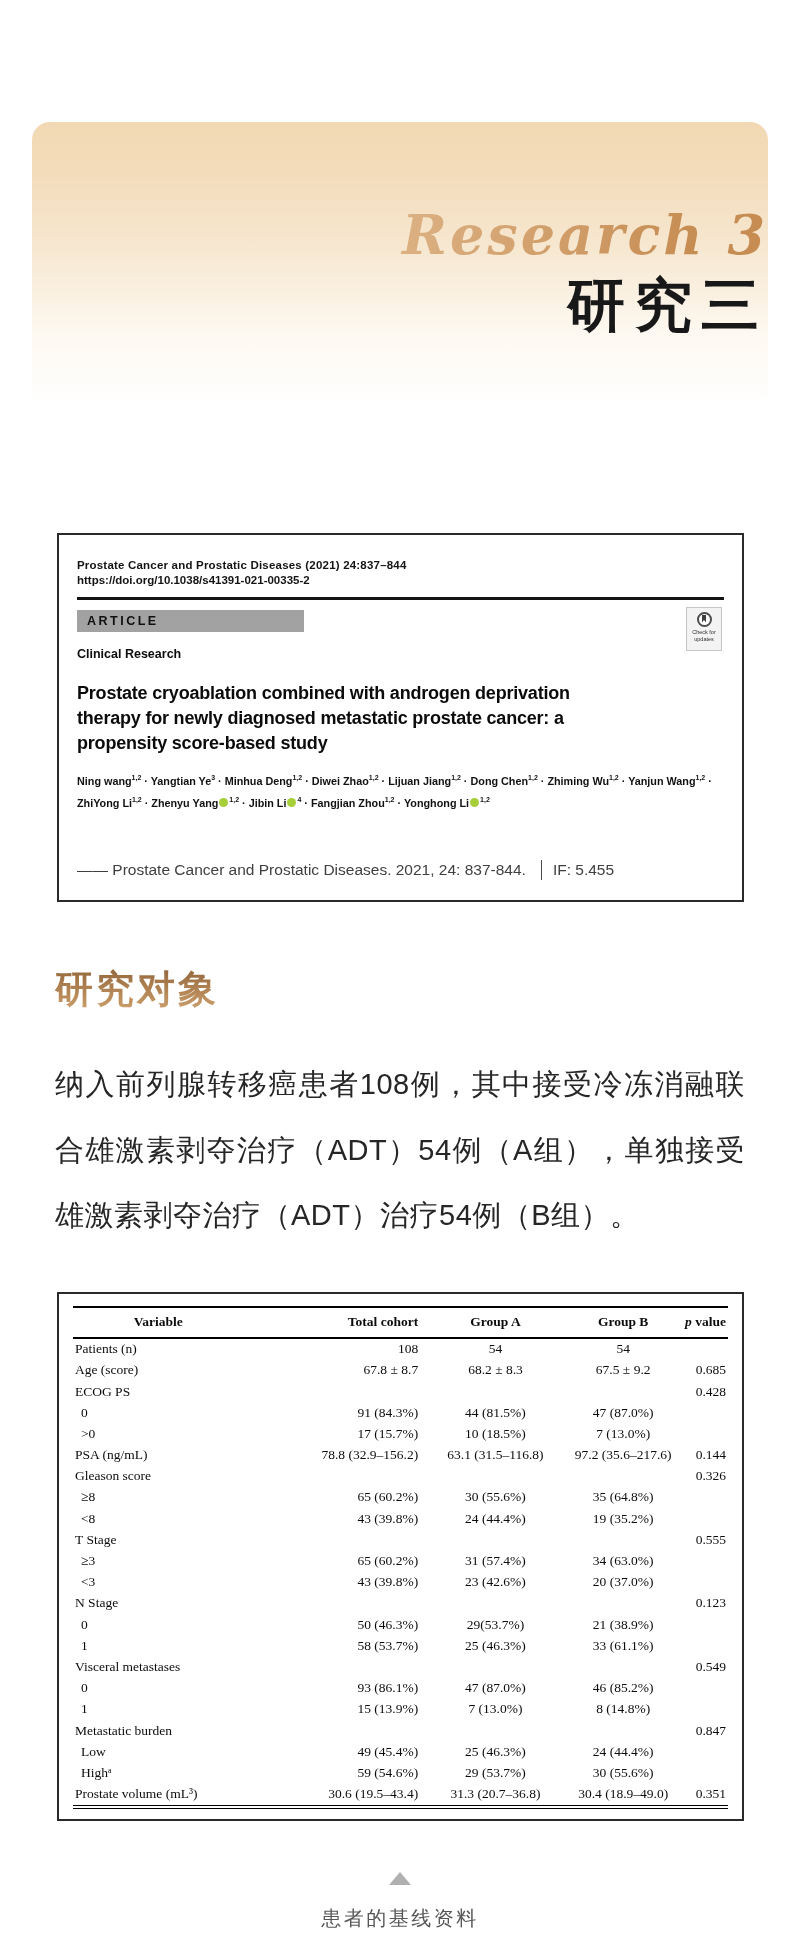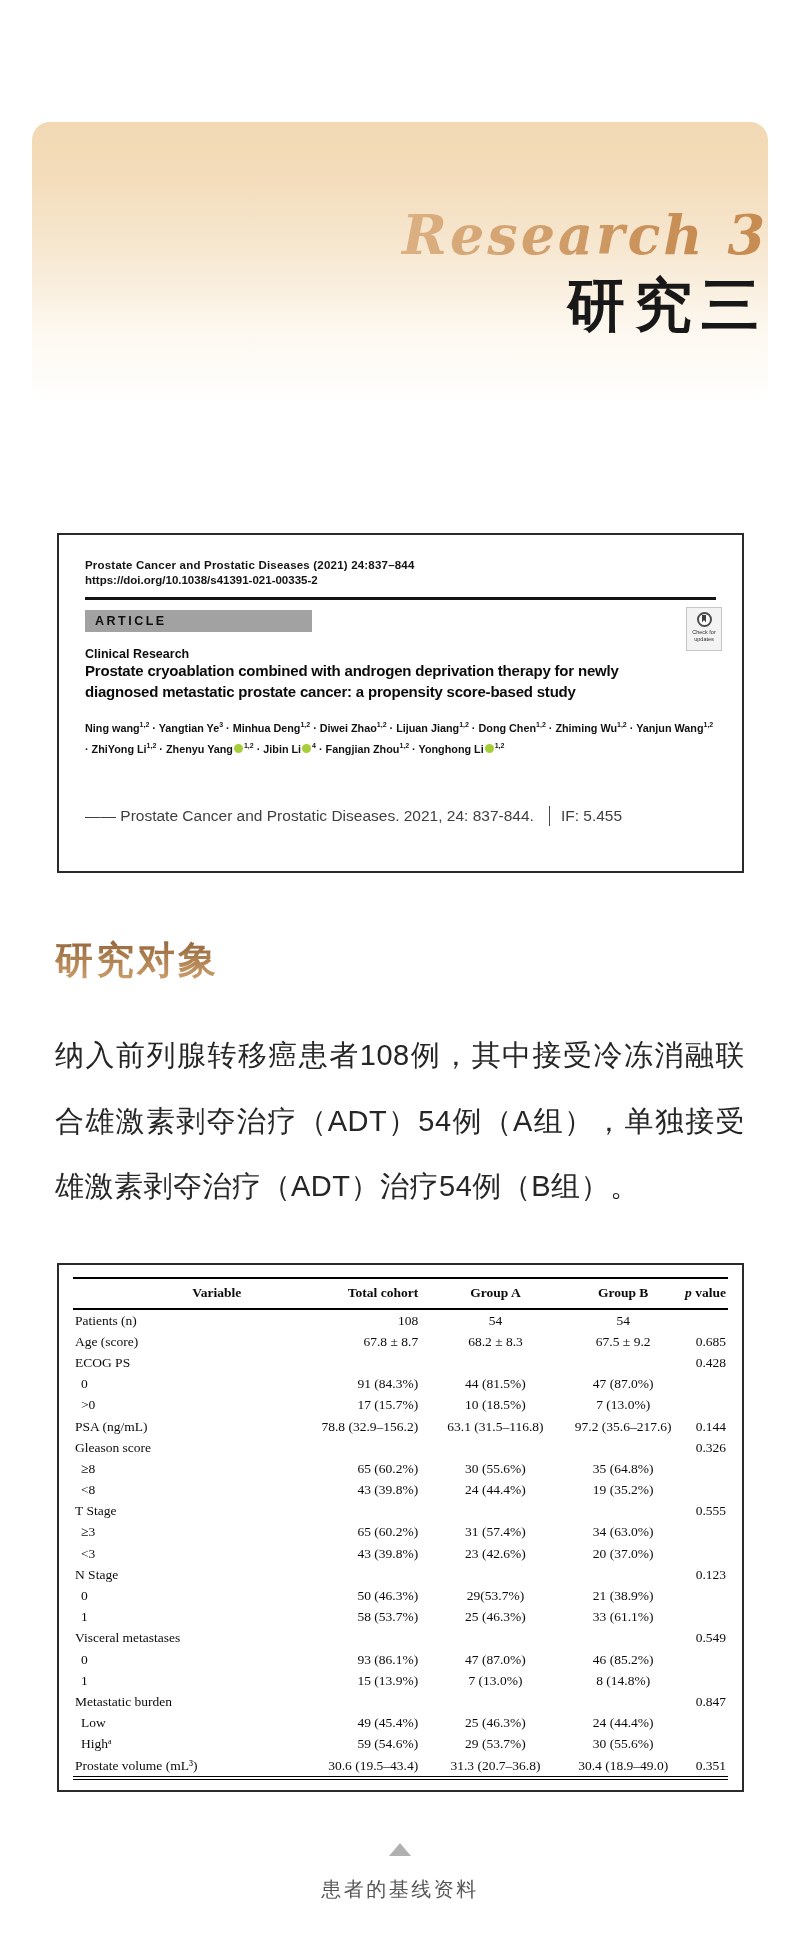--- a/index.html
+++ b/index.html
@@ -26,21 +26,21 @@
       -webkit-background-clip:text; -webkit-text-fill-color:transparent;
     }
   }
   .hero-cn {
     margin-top:8px; font-family:"Liberation Serif", serif; font-weight:900;
     font-size:58px; line-height:1.15; color:#181818; letter-spacing:9px; text-indent:9px;
   }
   
   .paper-card {
     width:687px; margin:128px 0 0 57px; border:2px solid #2a2a2a;
-    padding:24px 26px 20px; position:relative; background:#fff; min-height:340px;
+    padding:24px 18px 20px; position:relative; background:#fff; min-height:340px;
   }
   .p-journal { font-size:11.5px; font-weight:bold; color:#141414; letter-spacing:0.2px; }
   .p-doi { font-size:11.5px; font-weight:bold; color:#141414; margin-top:3px; }
   .p-rule { border-top:3px solid #141414; margin-top:11px; }
   .article-chip {
     width:227px; background:var(--article-chip-gray,#a2a2a2); color:#0f0f0f; font-weight:bold;
     font-size:12.5px; letter-spacing:2.5px; padding:4px 0 4px 10px; margin-top:10px;
   }
   .check-badge {
     position:absolute; top:72px; right:20px; width:36px; height:44px;
@@ -50,21 +50,21 @@
     display:block; margin:1px auto 2px; width:15px; height:15px;
     border:2px solid #4d4d4d; border-radius:50%; position:relative; background:#fff;
   }
   .check-icon::after {
     content:""; position:absolute; left:3.5px; top:0.5px; width:4px; height:8px; background:#3f3f3f;
     clip-path:polygon(0 0,100% 0,100% 100%,50% 70%,0 100%);
   }
   .check-label { display:block; font-size:5.5px; line-height:1.35; color:#2e2e2e; }
   .p-section { margin-top:15px; font-weight:bold; font-size:12.5px; color:#0d0d0d; }
   .p-title {
-    margin-top:0; max-width:558px; font-weight:bold; font-size:15px;
+    margin-top:20px; max-width:558px; font-weight:bold; font-size:18px;
     line-height:1.38; color:#0b0b0b; letter-spacing:-0.2px;
   }
   .p-authors {
     margin-top:16px; max-width:645px; font-weight:bold; font-size:10.8px;
     line-height:1.95; color:#111;
   }
   .author-sup { font-size:7px; }
   .author-sep { font-weight:bold; }
   .orcid-dot {
     display:inline-block; width:9px; height:9px; border-radius:50%;
@@ -102,21 +102,21 @@
   }
   table.baseline th {
     border-bottom:2.5px solid #000; font-weight:bold; padding:6px 2px 7px; white-space:nowrap;
   }
   table.baseline td { padding:2.6px 2px; white-space:nowrap; }
   .c0 { text-align:left;  width:26%; }
   .c1 { text-align:right; width:27%; }
   .c2 { text-align:center; width:23%; }
   .c3 { text-align:center; width:16%; }
   .c4 { text-align:right; width:8%; }
-  th.c0 { text-align:right; }
+  th.c0 { text-align:center; }
   td.c0.indent { padding-left:8px; }
   
   .caption-block { margin-top:50px; text-align:center; }
   .caption-arrow {
     display:inline-block; width:0; height:0;
     border-left:11px solid transparent; border-right:11px solid transparent;
     border-bottom:13px solid #b0b0b0;
   }
   .caption-text { margin-top:16px; font-size:20px; color:#575757; letter-spacing:2.5px; }
 </style>

